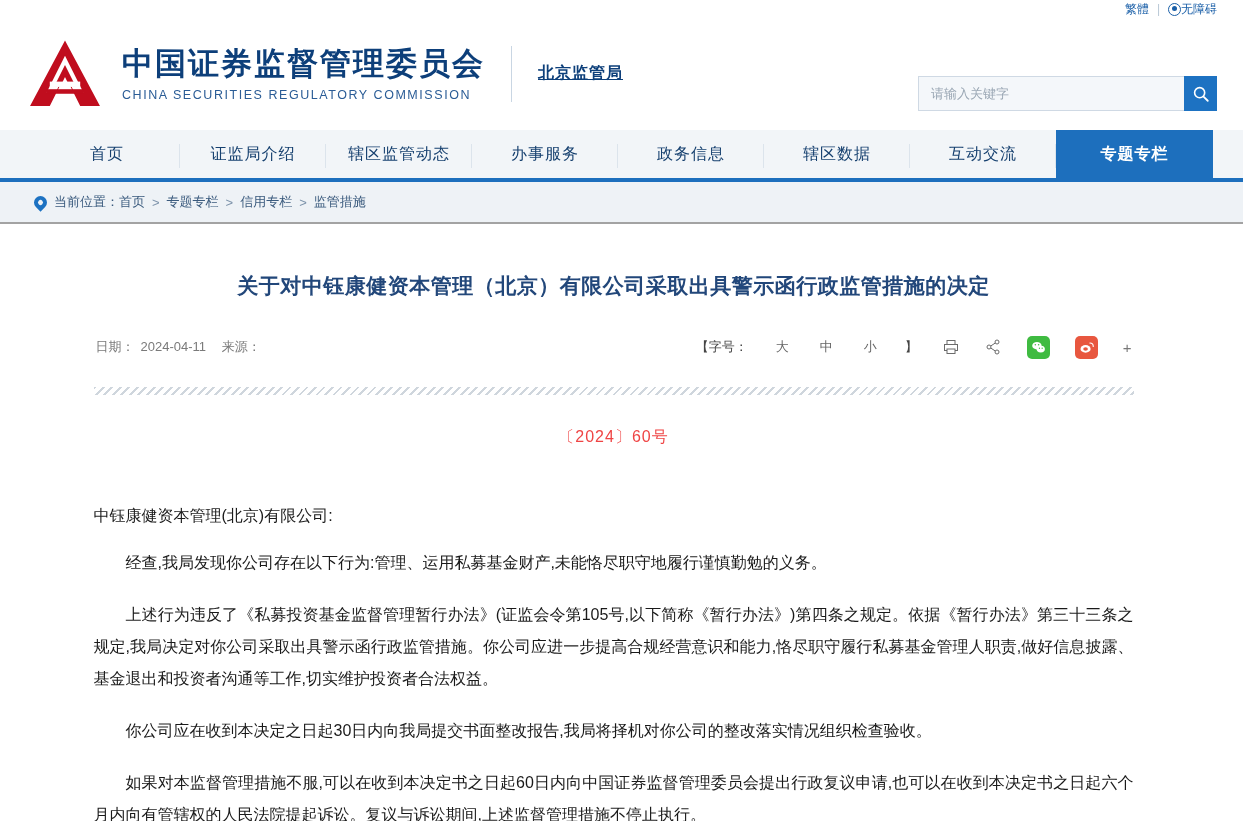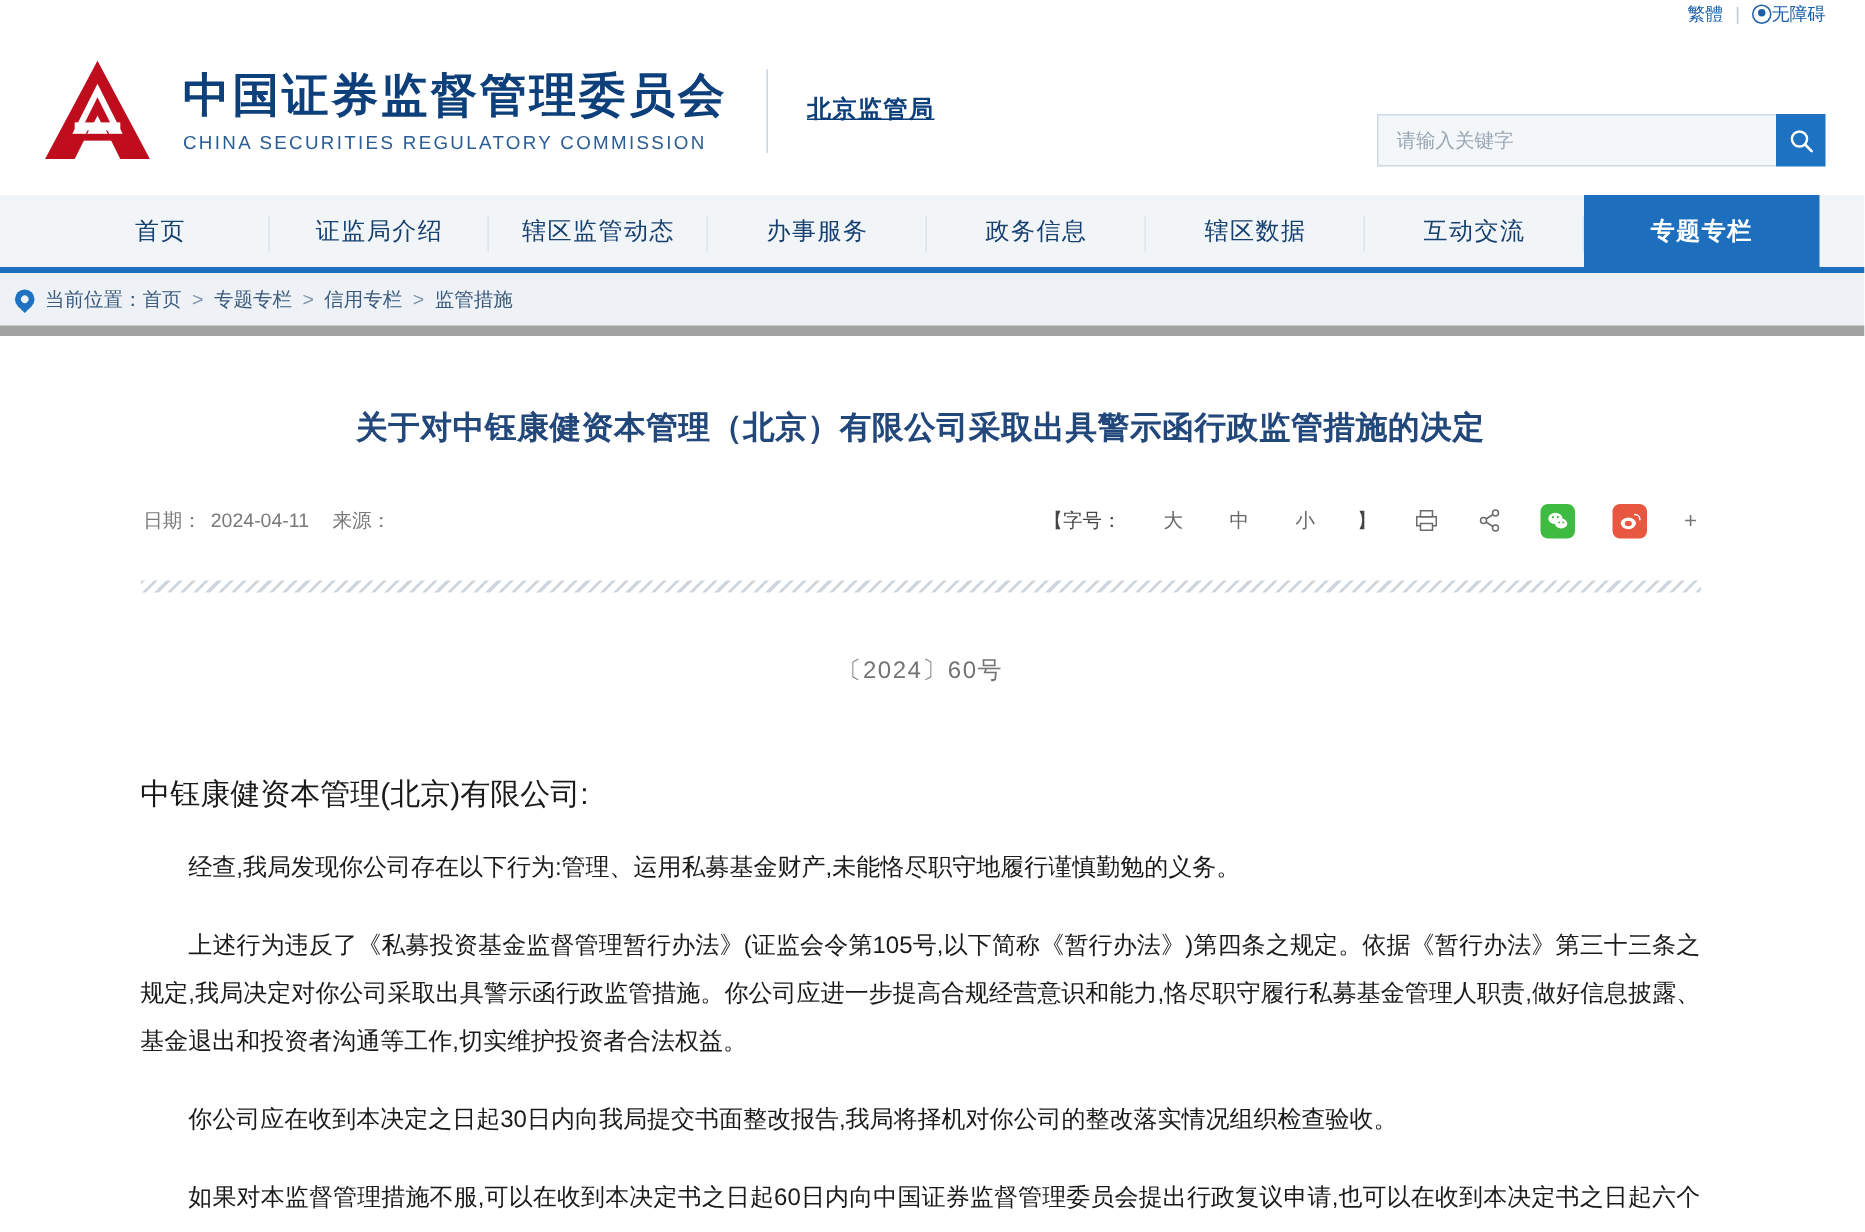--- a/index.html
+++ b/index.html
@@ -134,24 +134,24 @@
     min-width: 157px;
   }
   .nav-item.active:after { display: none; }
 
   
   .crumb {
     height: 42px;
     background: #eef2f6;
     display: flex;
     align-items: center;
-    padding-left: 10px;
+    padding-left: 34px;
     font-size: 13px;
     color: #3a5a7d;
-    border-bottom: 7px solid #a3a3a3;
+    border-bottom: 2px solid #a3a3a3;
   }
   .pin {
     width: 13px; height: 13px; margin-right: 7px;
     border-radius: 50% 50% 50% 0;
     transform: rotate(-45deg);
     background: #1d72c2;
     position: relative;
   }
   .pin:after {
     content: ""; position: absolute; left: 4px; top: 4px;
@@ -217,28 +217,28 @@
   .plus { color: #777; font-size: 15px; cursor: pointer; }
 
   .dash {
     margin-top: 28px;
     height: 8px;
     background-image: repeating-linear-gradient(135deg,#cfd6dd 0 2px,transparent 2px 6px);
   }
 
   .doc-no {
     text-align: center;
-    margin-top: 42px;
-    font-size: 16px;
-    color: #737373;
+    margin-top: 32px;
+    font-size: 16px;
+    color: #ef4444;
     letter-spacing: 1px;
   }
   .salutation {
     margin-top: 58px;
-    font-size: 20px;
+    font-size: 16px;
     color: #1a1a1a;
   }
   .para {
     margin-top: 20px;
     font-size: 16px;
     color: #1a1a1a;
     line-height: 2;
     text-indent: 2em;
     text-align: justify;
   }

